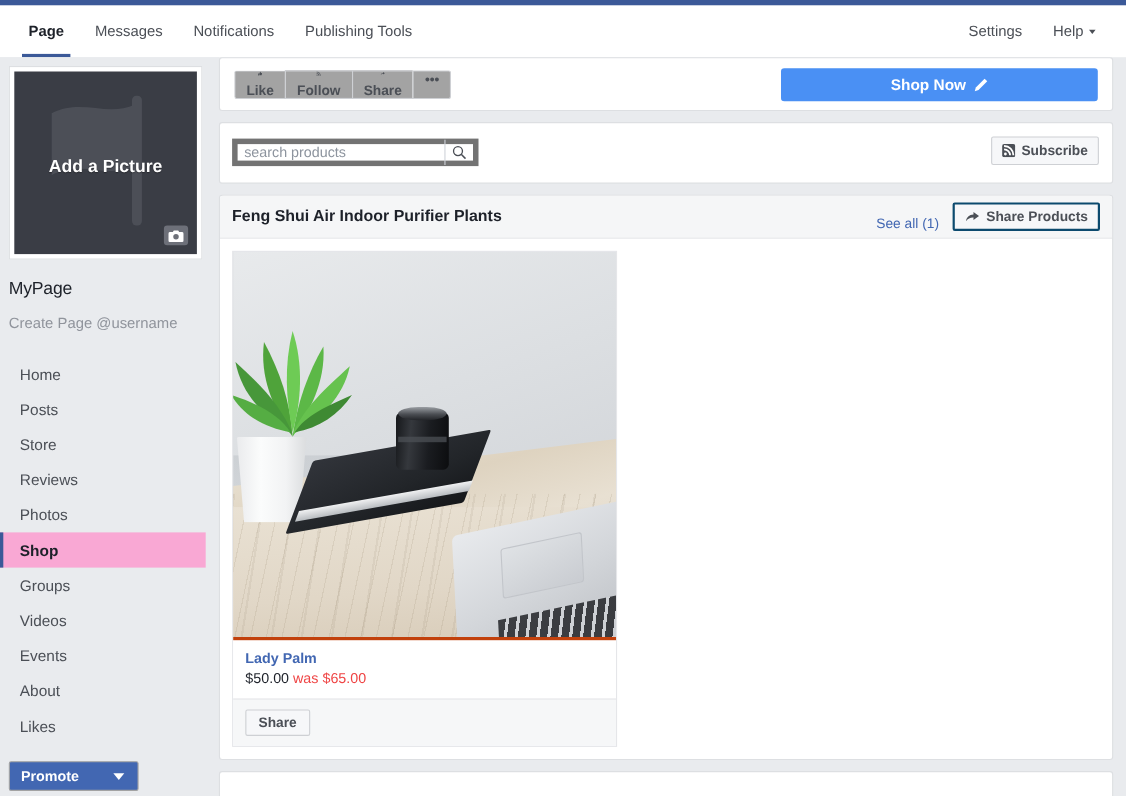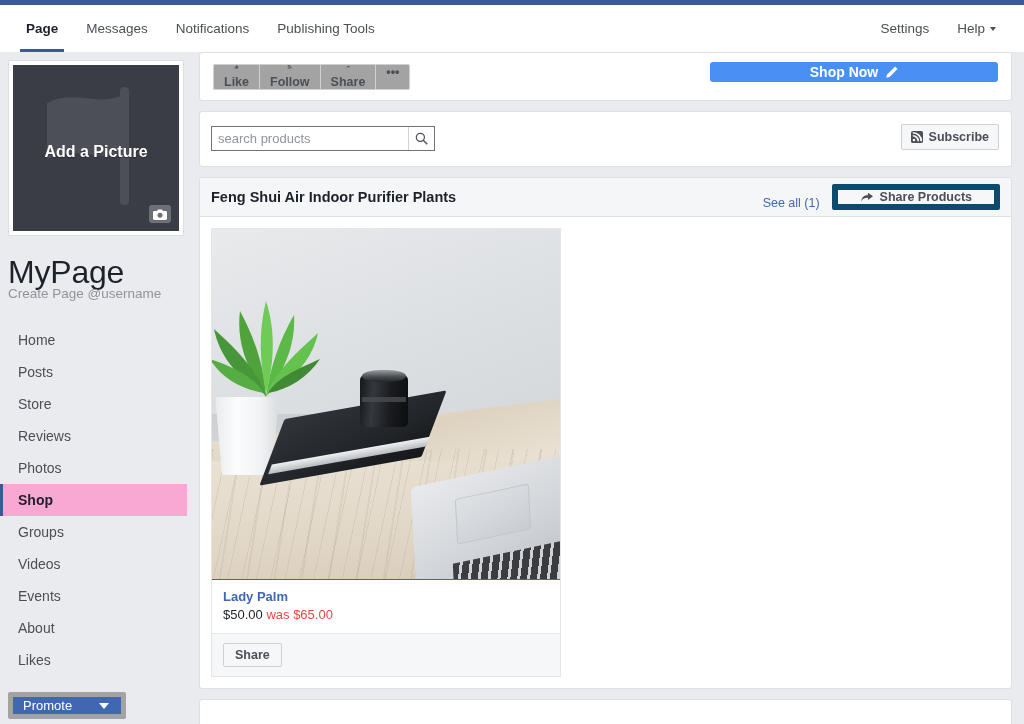--- a/index.html
+++ b/index.html
@@ -65,43 +65,43 @@
     text-align: center; color: #ffffff; font-size: 16px; font-weight: bold;
     text-shadow: 0 1px 1px rgba(0,0,0,.35);
   }
   .cam-badge {
     position: absolute; right: 8px; bottom: 8px;
     width: 22px; height: 18px; background: #6d7079; border-radius: 3px;
     display: flex; align-items: center; justify-content: center;
   }
   .page-name {
     position: absolute; left: 8px; top: 202px;
-    font-size: 32px; color: #1d2129; letter-spacing: -.2px;
+    font-size: 16px; color: #1d2129; letter-spacing: -.2px;
   }
   .page-sub {
     position: absolute; left: 8px; top: 234px;
     font-size: 13.5px; color: #90949c;
   }
   .navlist { position: absolute; left: 0; top: 272px; width: 187px; }
   .navlist-item {
     position: relative; height: 32px; display: flex; align-items: center;
     padding-left: 18px; font-size: 14px; color: #4b4f56; cursor: pointer;
   }
   .navlist-item.active {
     background: #f9a8d4; color: #1d2129; font-weight: bold;
   }
   .navlist-item.active::before {
     content: ""; position: absolute; left: 0; top: 0; bottom: 0;
     width: 3px; background: #3b5998;
   }
   .promote {
     position: absolute; left: 8px; top: 640px;
     width: 118px; height: 27px; background: #4267b2;
-    border: 5px solid #a3a3a3; border-radius: 2px;
-    color: #fff; font-size: 13px; font-weight: normal;
+    border: 1px solid #a3a3a3; border-radius: 2px;
+    color: #fff; font-size: 13px; font-weight: bold;
     display: flex; align-items: center; cursor: pointer;
   }
   .promote span.lbl { padding-left: 10px; }
   .promote .pcaret {
     position: absolute; right: 12px;
     width: 0; height: 0;
     border-left: 5px solid transparent;
     border-right: 5px solid transparent;
     border-top: 6px solid #ffffff;
   }
@@ -122,33 +122,33 @@
     height: 26px; padding: 0 10px;
     background: #a3a3a3; border: 1px solid #ced0d4;
     border-right: none;
     display: flex; align-items: center; gap: 6px;
     font-size: 12.5px; font-weight: bold; color: #4b4f56; cursor: pointer; flex-direction: column;
   }
   .gbtn:first-child { border-radius: 2px 0 0 2px; }
   .gbtn:last-child { border-right: 1px solid #ced0d4; border-radius: 0 2px 2px 0; }
   .shopnow {
     position: absolute; right: 13px; top: 9px;
-    width: 288px; height: 20px; background: #4a90f4;
+    width: 288px; height: 30px; background: #4a90f4;
     border-radius: 3px; color: #fff;
     font-size: 14px; font-weight: bold;
     display: flex; align-items: center; justify-content: center; gap: 7px;
     cursor: pointer;
     text-align: right;
   }
 
   .card-search { height: 56px; position: relative; }
   .searchbox {
     position: absolute; left: 11px; top: 14px;
     width: 224px; height: 25px;
-    border: 1px solid #737373; background: #fff;
+    border: 5px solid #737373; background: #fff;
     display: flex; align-items: center;
   }
   .searchbox input {
     flex: 1; border: none; outline: none;
     font-family: "Liberation Sans", sans-serif;
     font-size: 13px; color: #1d2129; padding-left: 6px; background: transparent;
   }
   .searchbox input::placeholder { color: #8d949e; }
   .search-btn {
     width: 26px; height: 23px; border-left: 1px solid #cfd3da;
@@ -165,22 +165,22 @@
   .card-products { padding: 0; }
   .prod-head {
     height: 39px; background: #f5f6f7; border-bottom: 1px solid #dddfe2;
     display: flex; align-items: center; position: relative;
     border-radius: 3px 3px 0 0;
   }
   .prod-title { padding-left: 11px; font-size: 14.5px; font-weight: bold; color: #1d2129; }
   .prod-head-right { position: absolute; right: 11px; display: flex; align-items: flex-end; gap: 12px; }
   .seeall { font-size: 12.5px; color: #4267b2; cursor: pointer; }
   .shareprod {
-    height: 26px; padding: 0 22px;
-    background: #f6f7f9; border: 6px solid #0c4a6e; border-radius: 2px;
+    height: 26px; padding: 0 9px;
+    background: #f6f7f9; border: 2px solid #0c4a6e; border-radius: 2px;
     display: flex; align-items: center; gap: 6px;
     font-size: 12.5px; font-weight: bold; color: #4b4f56; cursor: pointer;
   }
 
   .prod-body { padding: 11px; }
   .prod-card { width: 350px; border: 1px solid #e5e6e9; background: #fff; }
   .prod-img {
     width: 348px; height: 350px; position: relative; overflow: hidden;
     background: #d7dadd; cursor: pointer;
   }
@@ -219,21 +219,21 @@
   .ph-lap { position: absolute; right: -24px; bottom: -18px; width: 170px; height: 128px;
     background: linear-gradient(160deg, #e8eaed 0%, #d3d6da 48%, #b9bcc1 100%);
     transform: skewY(-9deg) rotate(-3deg); border-radius: 5px; }
   .ph-lapkeys { position: absolute; right: -14px; bottom: -22px; width: 120px; height: 50px;
     background: repeating-linear-gradient(100deg, #2b2d31 0 7px, #cfd2d6 7px 10px);
     transform: skewY(-9deg) rotate(-3deg); opacity: .9; }
   .ph-laptrack { position: absolute; right: 30px; bottom: 42px; width: 74px; height: 46px;
     background: linear-gradient(160deg, #dfe2e5, #c9ccd1);
     border: 1px solid #c2c5ca; transform: skewY(-9deg) rotate(-3deg); border-radius: 3px; }
 
-  .prod-meta { padding: 9px 11px 11px 11px; border-top: 1px solid #c2410c; background: #fff; }
+  .prod-meta { padding: 9px 11px 11px 11px; border-top: 3px solid #c2410c; background: #fff; }
   .prod-name { font-size: 13px; font-weight: bold; color: #4267b2; cursor: pointer; }
   .prod-price { font-size: 13px; color: #1d2129; margin-top: 3px; }
   .prod-price .was { color: #ef4444; }
   .prod-foot { border-top: 1px solid #e5e6e9; background: #f6f7f8; padding: 9px 11px; }
   .share-small {
     height: 24px; padding: 0 11px; display: inline-flex; align-items: center;
     background: #f6f7f9; border: 1px solid #ced0d4; border-radius: 2px;
     font-size: 12.5px; font-weight: bold; color: #4b4f56; cursor: pointer;
   }
 

